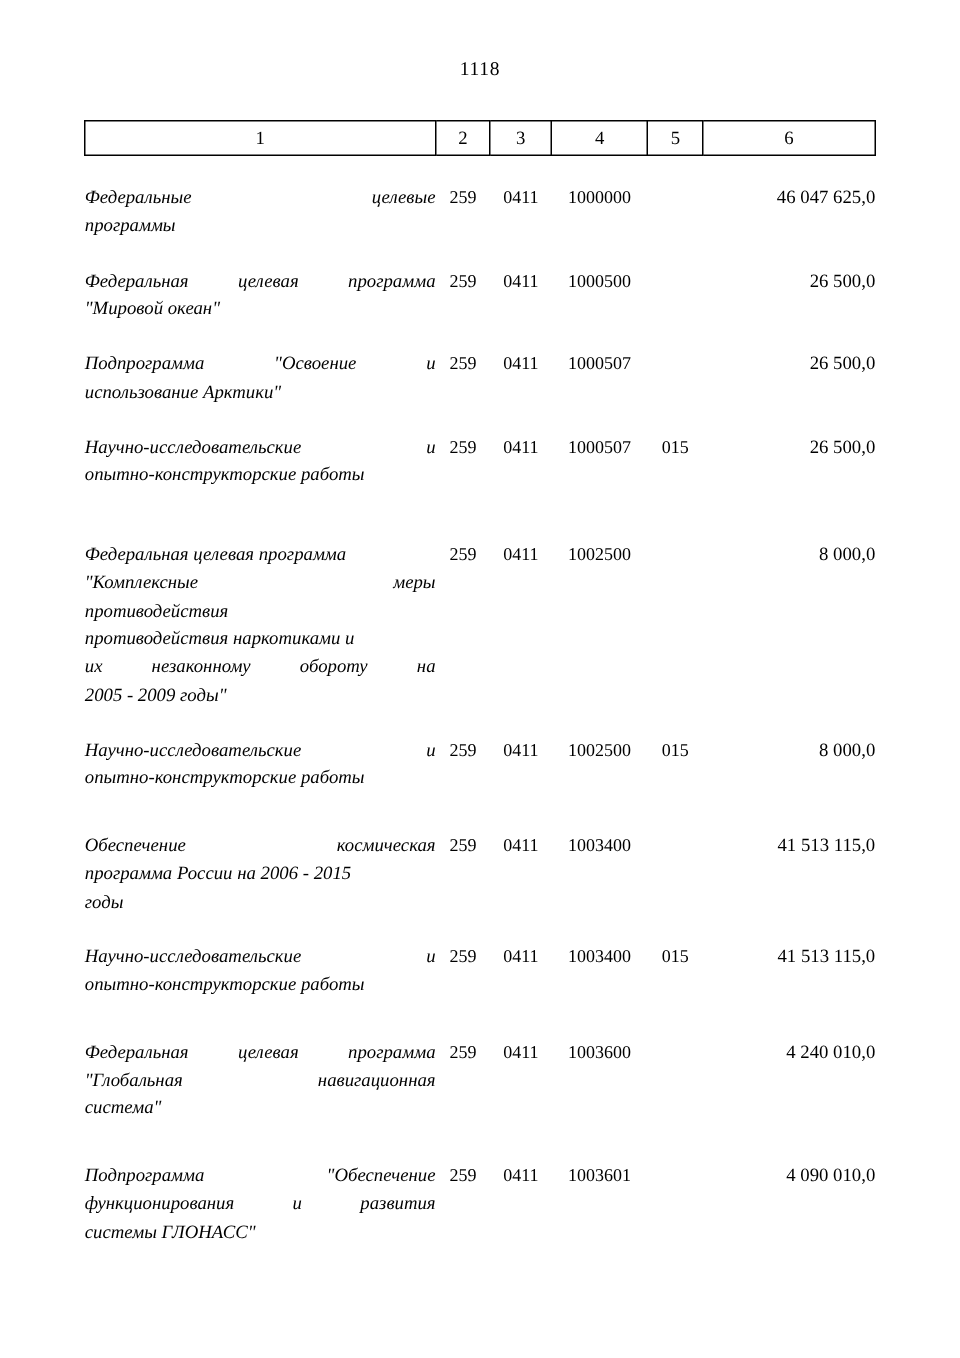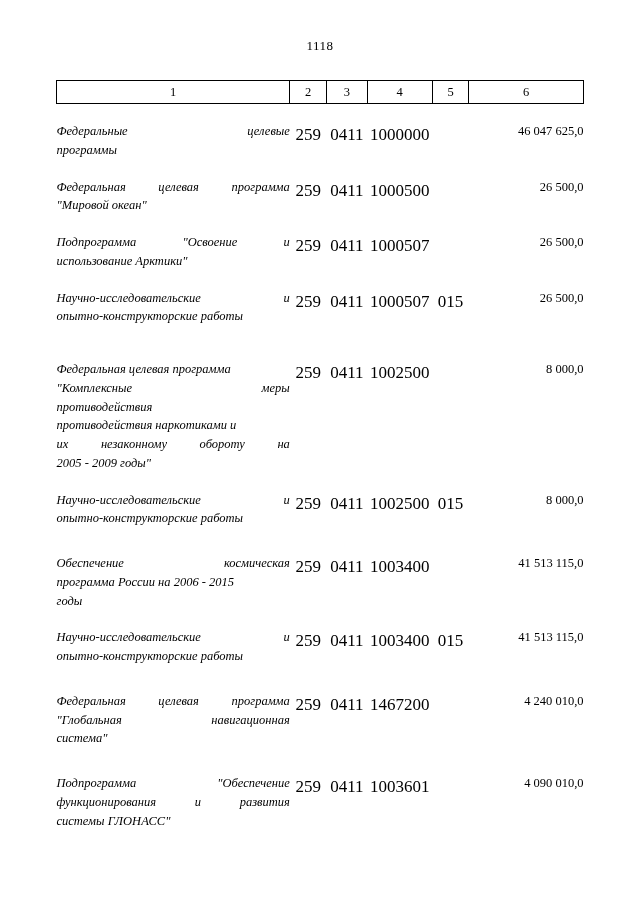--- a/index.html
+++ b/index.html
@@ -70,21 +70,21 @@
     text-align: justify;
     text-align-last: justify;
     padding-left: 6px;
     padding-right: 6px;
     line-height: 1.5;
     font-size: 12.5px;
     font-style: italic;
   }
   .num-c {
     text-align: center;
-    font-size: 17px;
+    font-size: 12px;
     line-height: 1.5;
   }
   .num-r {
     text-align: right;
     padding-right: 8px;
     font-size: 12.5px;
     line-height: 1.5;
   }
   .align-bottom { vertical-align: bottom; }
   .cellpad { padding-bottom: 2px; }
@@ -245,21 +245,21 @@
         </tr>
 
       <tr class="body-row">
         <td class="col1 desc">
           <div>Федеральная целевая программа</div>
           <div>"Глобальная      навигационная</div>
           <div style="text-align:left;text-align-last:left;">система"</div>
         </td>
         <td class="col2 num-c align-bottom cellpad">259</td>
         <td class="col3 num-c align-bottom cellpad">0411</td>
-        <td class="col4 num-c align-bottom cellpad">1467200</td>
+        <td class="col4 num-c align-bottom cellpad">1003600</td>
         <td class="col5 num-c align-bottom cellpad"></td>
         <td class="col6 num-r align-bottom cellpad">4 240 010,0</td>
       </tr>
 
       <tr class="spacer">
           <td colspan="6" style="height:26px;"></td>
         </tr>
 
       <tr class="body-row">
         <td class="col1 desc">

